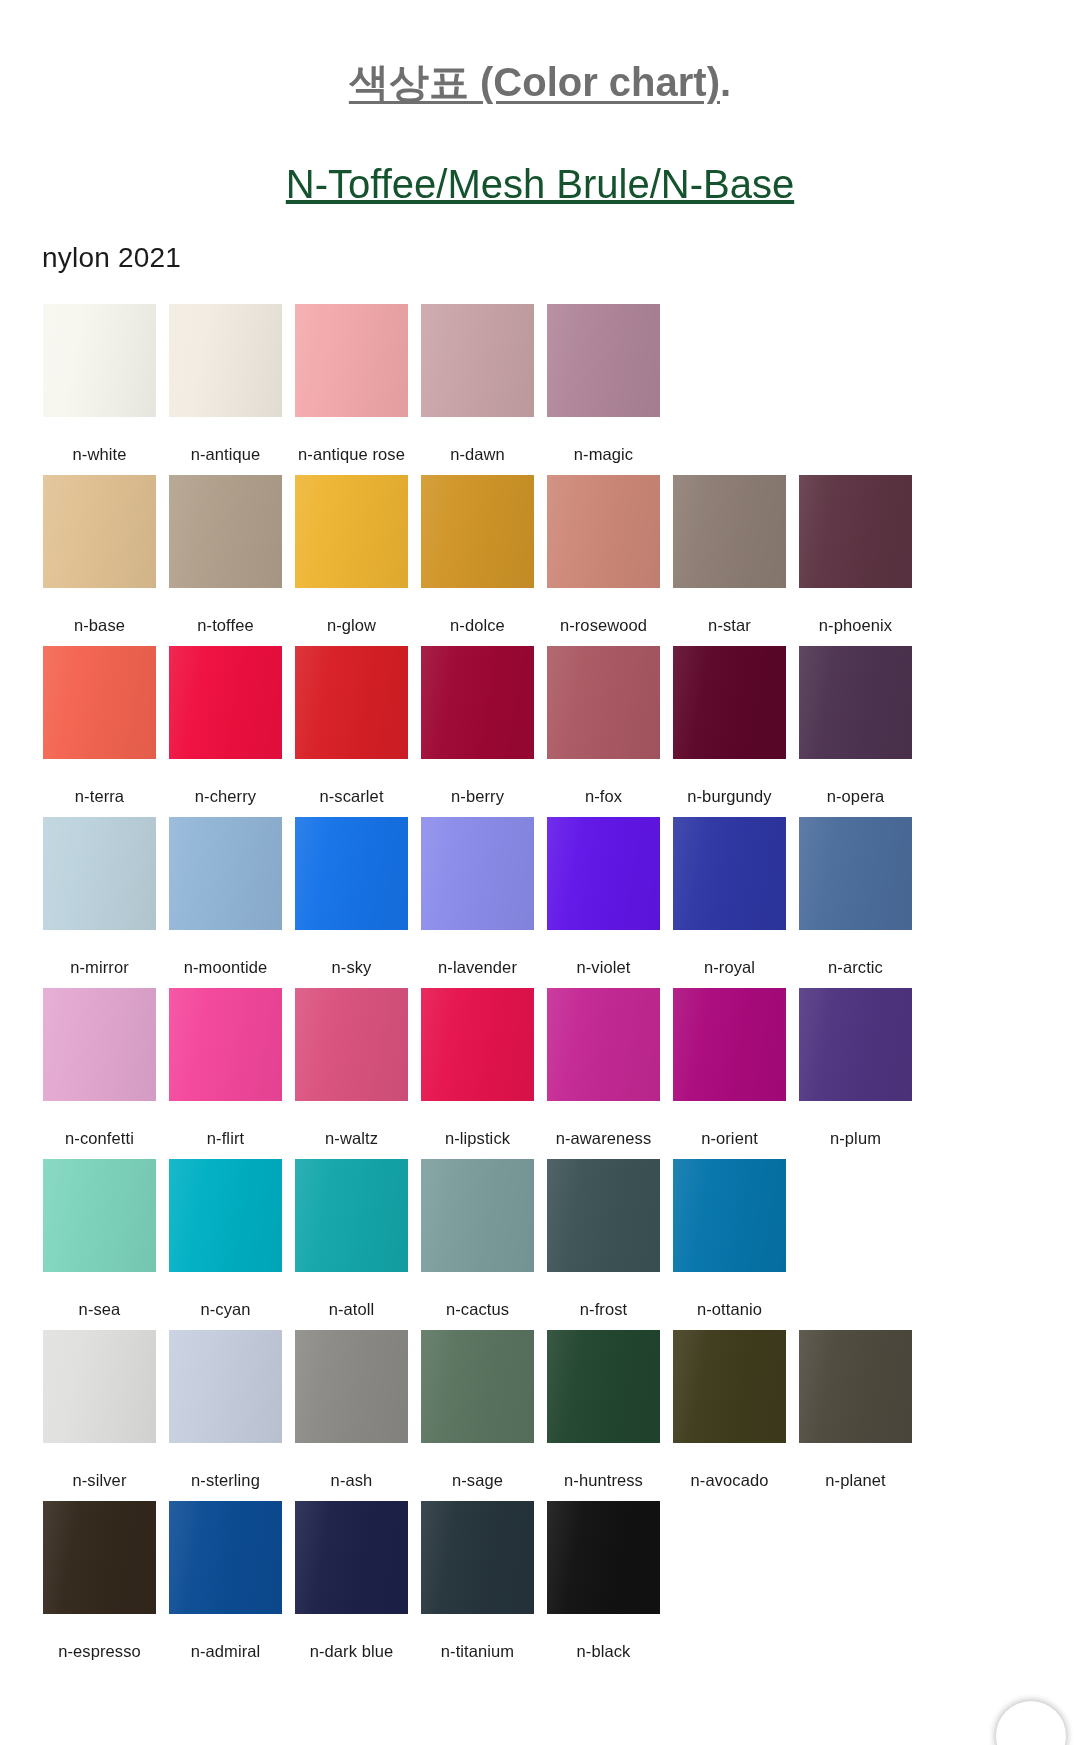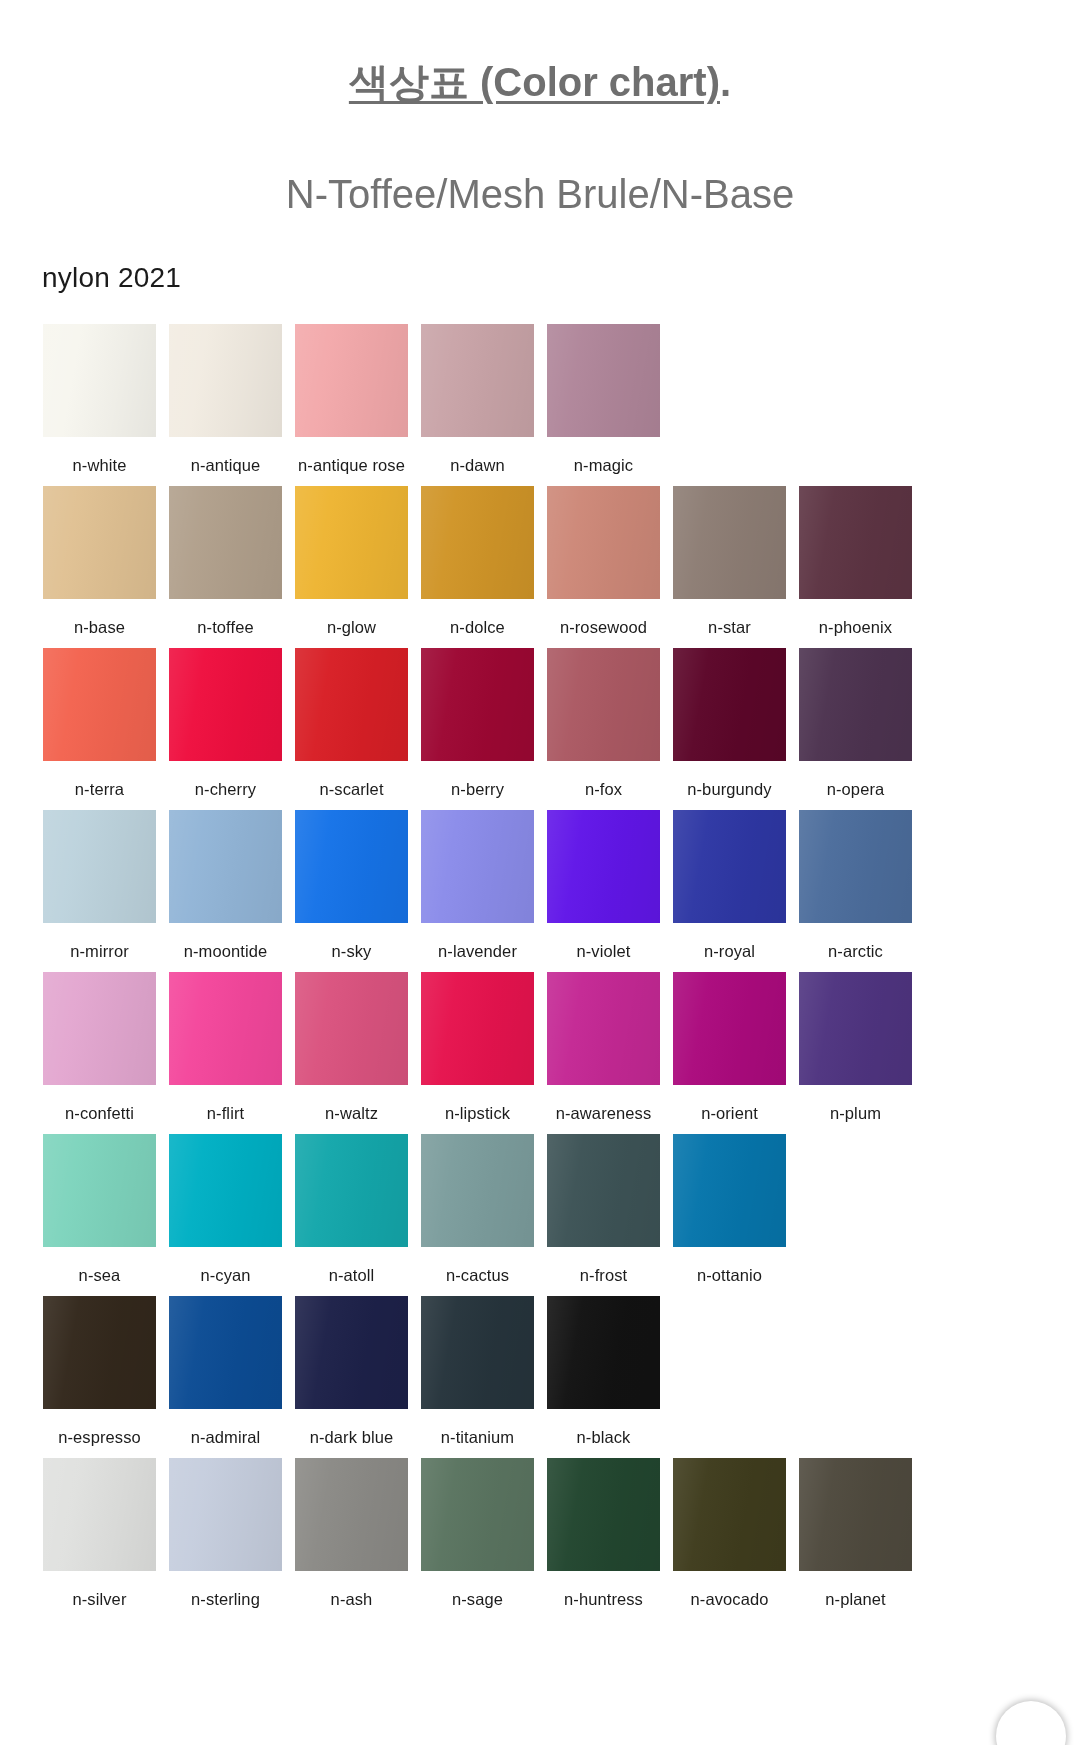--- a/index.html
+++ b/index.html
@@ -31,24 +31,25 @@
     display: inline-block;
   }
   .doc-title .ul {
     text-decoration: underline;
     text-decoration-thickness: 3px;
     text-underline-offset: 5px;
   }
   .doc-subtitle {
     font-size: 40px;
     font-weight: normal;
-    color: #737373;
-    margin: 10px;
+    color: #14532d;
+    margin: 0;
     padding-top: 58px;
     line-height: 1.1;
+    text-decoration: underline;
   }
   .section-label {
     font-size: 28px;
     color: #1b1b1b;
     font-weight: normal;
     margin: 0;
     padding: 36px 0 0 42px;
     text-align: left;
     letter-spacing: 0.2px;
   }
@@ -84,21 +85,21 @@
       linear-gradient(100deg,
         rgba(255,255,255,0.10) 0%,
         rgba(255,255,255,0.02) 28%,
         rgba(0,0,0,0.03) 62%,
         rgba(0,0,0,0.07) 100%);
     pointer-events: none;
   }
   .chip-label {
     font-size: 16.5px;
     color: #1c1c1c;
-    padding-top: 19px;
+    padding-top: 28px;
     white-space: nowrap;
     text-align: left;
     letter-spacing: 0.1px;
   }
 
   
   .fab {
     position: absolute;
     right: 14px;
     bottom: -26px;
@@ -283,65 +284,65 @@
         <div class="chip" style="background-color: rgb(61, 83, 86);"></div>
         <div class="chip-label">n-frost</div>
       </div>
       <div class="cell">
         <div class="chip" style="background-color: rgb(6, 117, 171);"></div>
         <div class="chip-label">n-ottanio</div>
       </div>
     </div>
     <div class="row">
       <div class="cell">
+        <div class="chip" style="background-color: rgb(224, 225, 223);"></div>
+        <div class="chip-label">n-silver</div>
+      </div>
+      <div class="cell">
+        <div class="chip" style="background-color: rgb(198, 206, 222);"></div>
+        <div class="chip-label">n-sterling</div>
+      </div>
+      <div class="cell">
+        <div class="chip" style="background-color: rgb(139, 138, 134);"></div>
+        <div class="chip-label">n-ash</div>
+      </div>
+      <div class="cell">
+        <div class="chip" style="background-color: rgb(90, 116, 96);"></div>
+        <div class="chip-label">n-sage</div>
+      </div>
+      <div class="cell">
+        <div class="chip" style="background-color: rgb(34, 70, 47);"></div>
+        <div class="chip-label">n-huntress</div>
+      </div>
+      <div class="cell">
+        <div class="chip" style="background-color: rgb(63, 60, 29);"></div>
+        <div class="chip-label">n-avocado</div>
+      </div>
+      <div class="cell">
+        <div class="chip" style="background-color: rgb(79, 74, 62);"></div>
+        <div class="chip-label">n-planet</div>
+      </div>
+    </div>
+    <div class="row">
+      <div class="cell">
         <div class="chip" style="background-color: rgb(51, 40, 28);"></div>
         <div class="chip-label">n-espresso</div>
       </div>
       <div class="cell">
         <div class="chip" style="background-color: rgb(12, 76, 148);"></div>
         <div class="chip-label">n-admiral</div>
       </div>
       <div class="cell">
         <div class="chip" style="background-color: rgb(29, 33, 73);"></div>
         <div class="chip-label">n-dark blue</div>
       </div>
       <div class="cell">
         <div class="chip" style="background-color: rgb(38, 52, 60);"></div>
         <div class="chip-label">n-titanium</div>
       </div>
       <div class="cell">
         <div class="chip" style="background-color: rgb(18, 18, 18);"></div>
         <div class="chip-label">n-black</div>
       </div>
     </div>
-    <div class="row">
-      <div class="cell">
-        <div class="chip" style="background-color: rgb(224, 225, 223);"></div>
-        <div class="chip-label">n-silver</div>
-      </div>
-      <div class="cell">
-        <div class="chip" style="background-color: rgb(198, 206, 222);"></div>
-        <div class="chip-label">n-sterling</div>
-      </div>
-      <div class="cell">
-        <div class="chip" style="background-color: rgb(139, 138, 134);"></div>
-        <div class="chip-label">n-ash</div>
-      </div>
-      <div class="cell">
-        <div class="chip" style="background-color: rgb(90, 116, 96);"></div>
-        <div class="chip-label">n-sage</div>
-      </div>
-      <div class="cell">
-        <div class="chip" style="background-color: rgb(34, 70, 47);"></div>
-        <div class="chip-label">n-huntress</div>
-      </div>
-      <div class="cell">
-        <div class="chip" style="background-color: rgb(63, 60, 29);"></div>
-        <div class="chip-label">n-avocado</div>
-      </div>
-      <div class="cell">
-        <div class="chip" style="background-color: rgb(79, 74, 62);"></div>
-        <div class="chip-label">n-planet</div>
-      </div>
-    </div>
   </div>
 
 <div class="fab"></div>
 
 </body></html>

